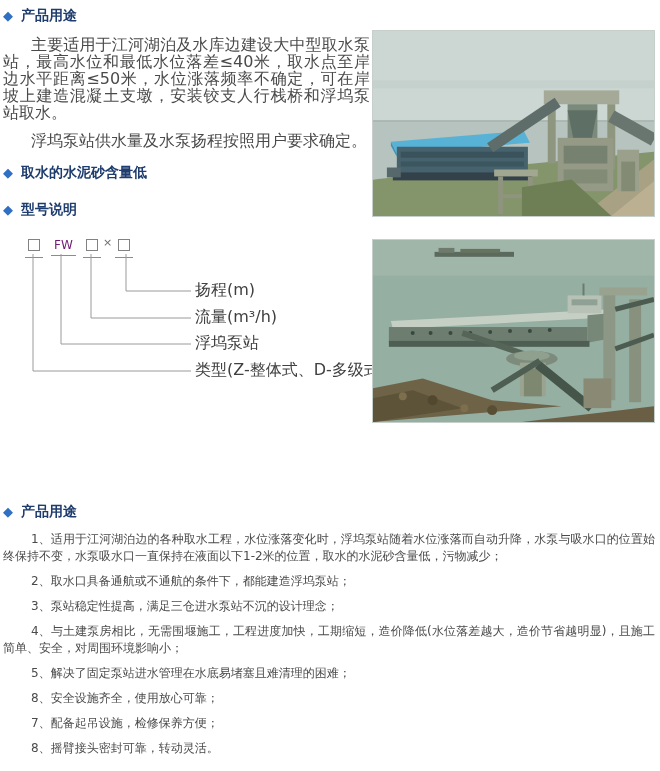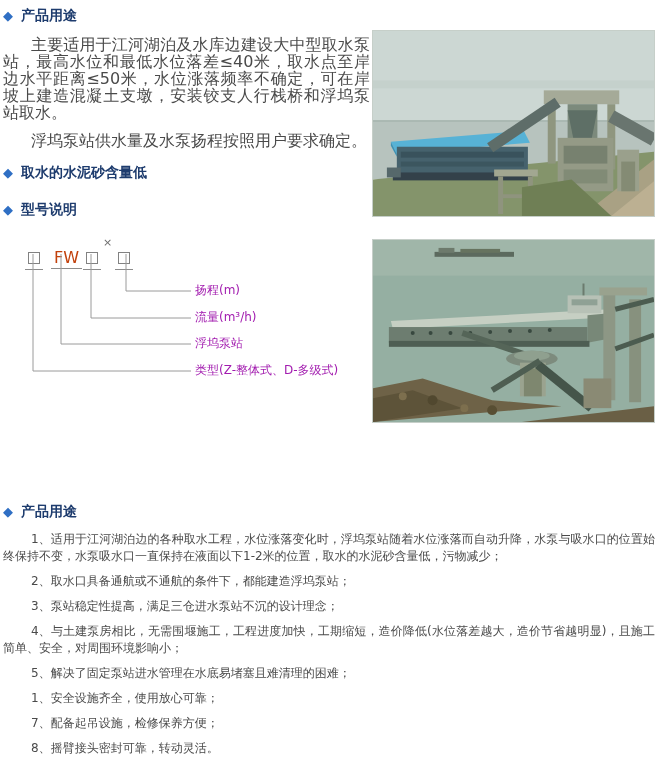--- a/index.html
+++ b/index.html
@@ -17,25 +17,25 @@
   .h4{margin:0 0 10px 0;}
 
   .body-p{font-size:16px;line-height:17px;color:#4a4a4a;text-align:justify;text-indent:28px;margin:11px 0;}
   .body-p.no-gap{}
 
   .feat-p{font-size:12px;line-height:17px;color:#4a4a4a;text-align:justify;text-indent:28px;margin:0 0 8px 0;}
 
   
   .model-diagram{position:relative;margin:16px 0 0 22px;height:152px;width:340px;}
   .code-row{position:absolute;top:0;left:0;height:20px;}
-  .code-item{position:absolute;top:17px;text-align:center;border-bottom:1px solid #8c8c8c;padding:0 3px 4px 3px;color:#c2410c;font-size:16px;line-height:12px;}
+  .code-item{position:absolute;top:4px;text-align:center;border-bottom:1px solid #8c8c8c;padding:0 3px 4px 3px;color:#701a75;font-size:12px;line-height:12px;}
   .code-box{display:inline-block;width:10px;height:10px;border:1px solid #828282;background:#fff;}
   .code-times{position:absolute;top:1px;color:#6e6e6e;font-size:11px;}
   .dline-svg{position:absolute;left:0;top:19px;}
-  .dlabel{position:absolute;left:170px;font-size:12px;color:#a21caf;white-space:nowrap;line-height:14px;}
+  .dlabel{position:absolute;left:170px;font-size:16px;color:#404040;white-space:nowrap;line-height:14px;}
 
   
   .photos{position:absolute;left:372px;top:30px;width:283px;}
   .photo{width:283px;display:block;border:1px solid #c6cfc9;box-sizing:border-box;}
   .photo-1{height:187px;margin-bottom:22px;}
   .photo-2{height:184px;}
   .photo svg{display:block;width:100%;height:100%;}
 </style>
 </head>
 <body>
@@ -180,18 +180,18 @@
   <div class="bottom-sec">
     <h2 class="sec-head h4">
       <span class="diamond">◆</span>
       <span>产品用途</span>
     </h2>
     <p class="feat-p">1、适用于江河湖泊边的各种取水工程，水位涨落变化时，浮坞泵站随着水位涨落而自动升降，水泵与吸水口的位置始终保持不变，水泵吸水口一直保持在液面以下1-2米的位置，取水的水泥砂含量低，污物减少；</p>
     <p class="feat-p">2、取水口具备通航或不通航的条件下，都能建造浮坞泵站；</p>
     <p class="feat-p">3、泵站稳定性提高，满足三仓进水泵站不沉的设计理念；</p>
     <p class="feat-p">4、与土建泵房相比，无需围堰施工，工程进度加快，工期缩短，造价降低(水位落差越大，造价节省越明显)，且施工简单、安全，对周围环境影响小；</p>
     <p class="feat-p">5、解决了固定泵站进水管理在水底易堵塞且难清理的困难；</p>
-    <p class="feat-p">1、安全设施齐全，使用放心可靠；</p>
+    <p class="feat-p">8、安全设施齐全，使用放心可靠；</p>
     <p class="feat-p">7、配备起吊设施，检修保养方便；</p>
     <p class="feat-p">8、摇臂接头密封可靠，转动灵活。</p>
   </div>
 
 </div>
 
 </body></html>

